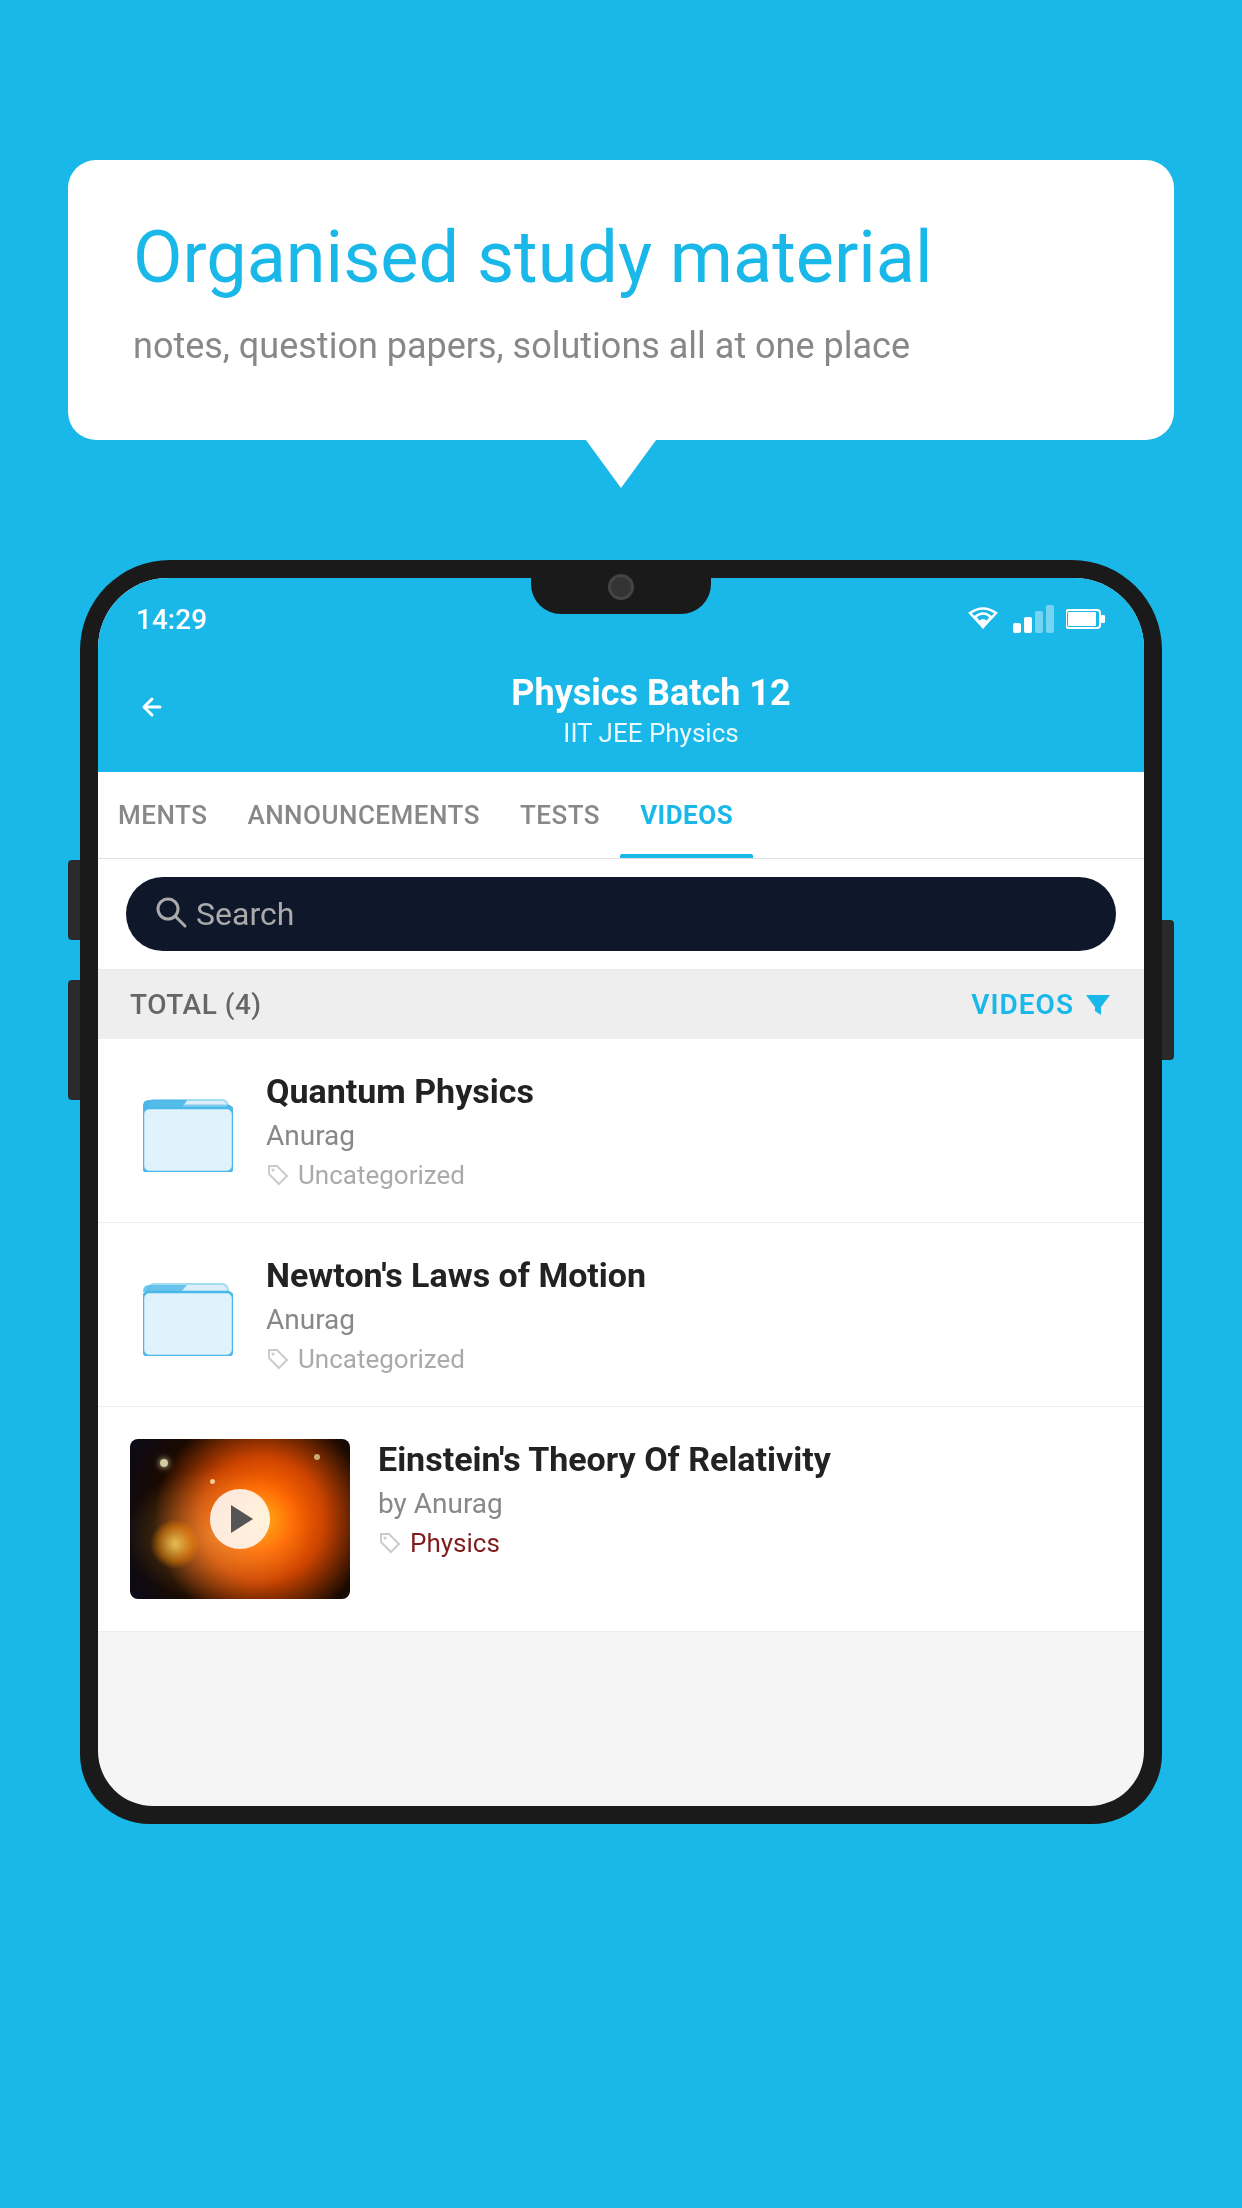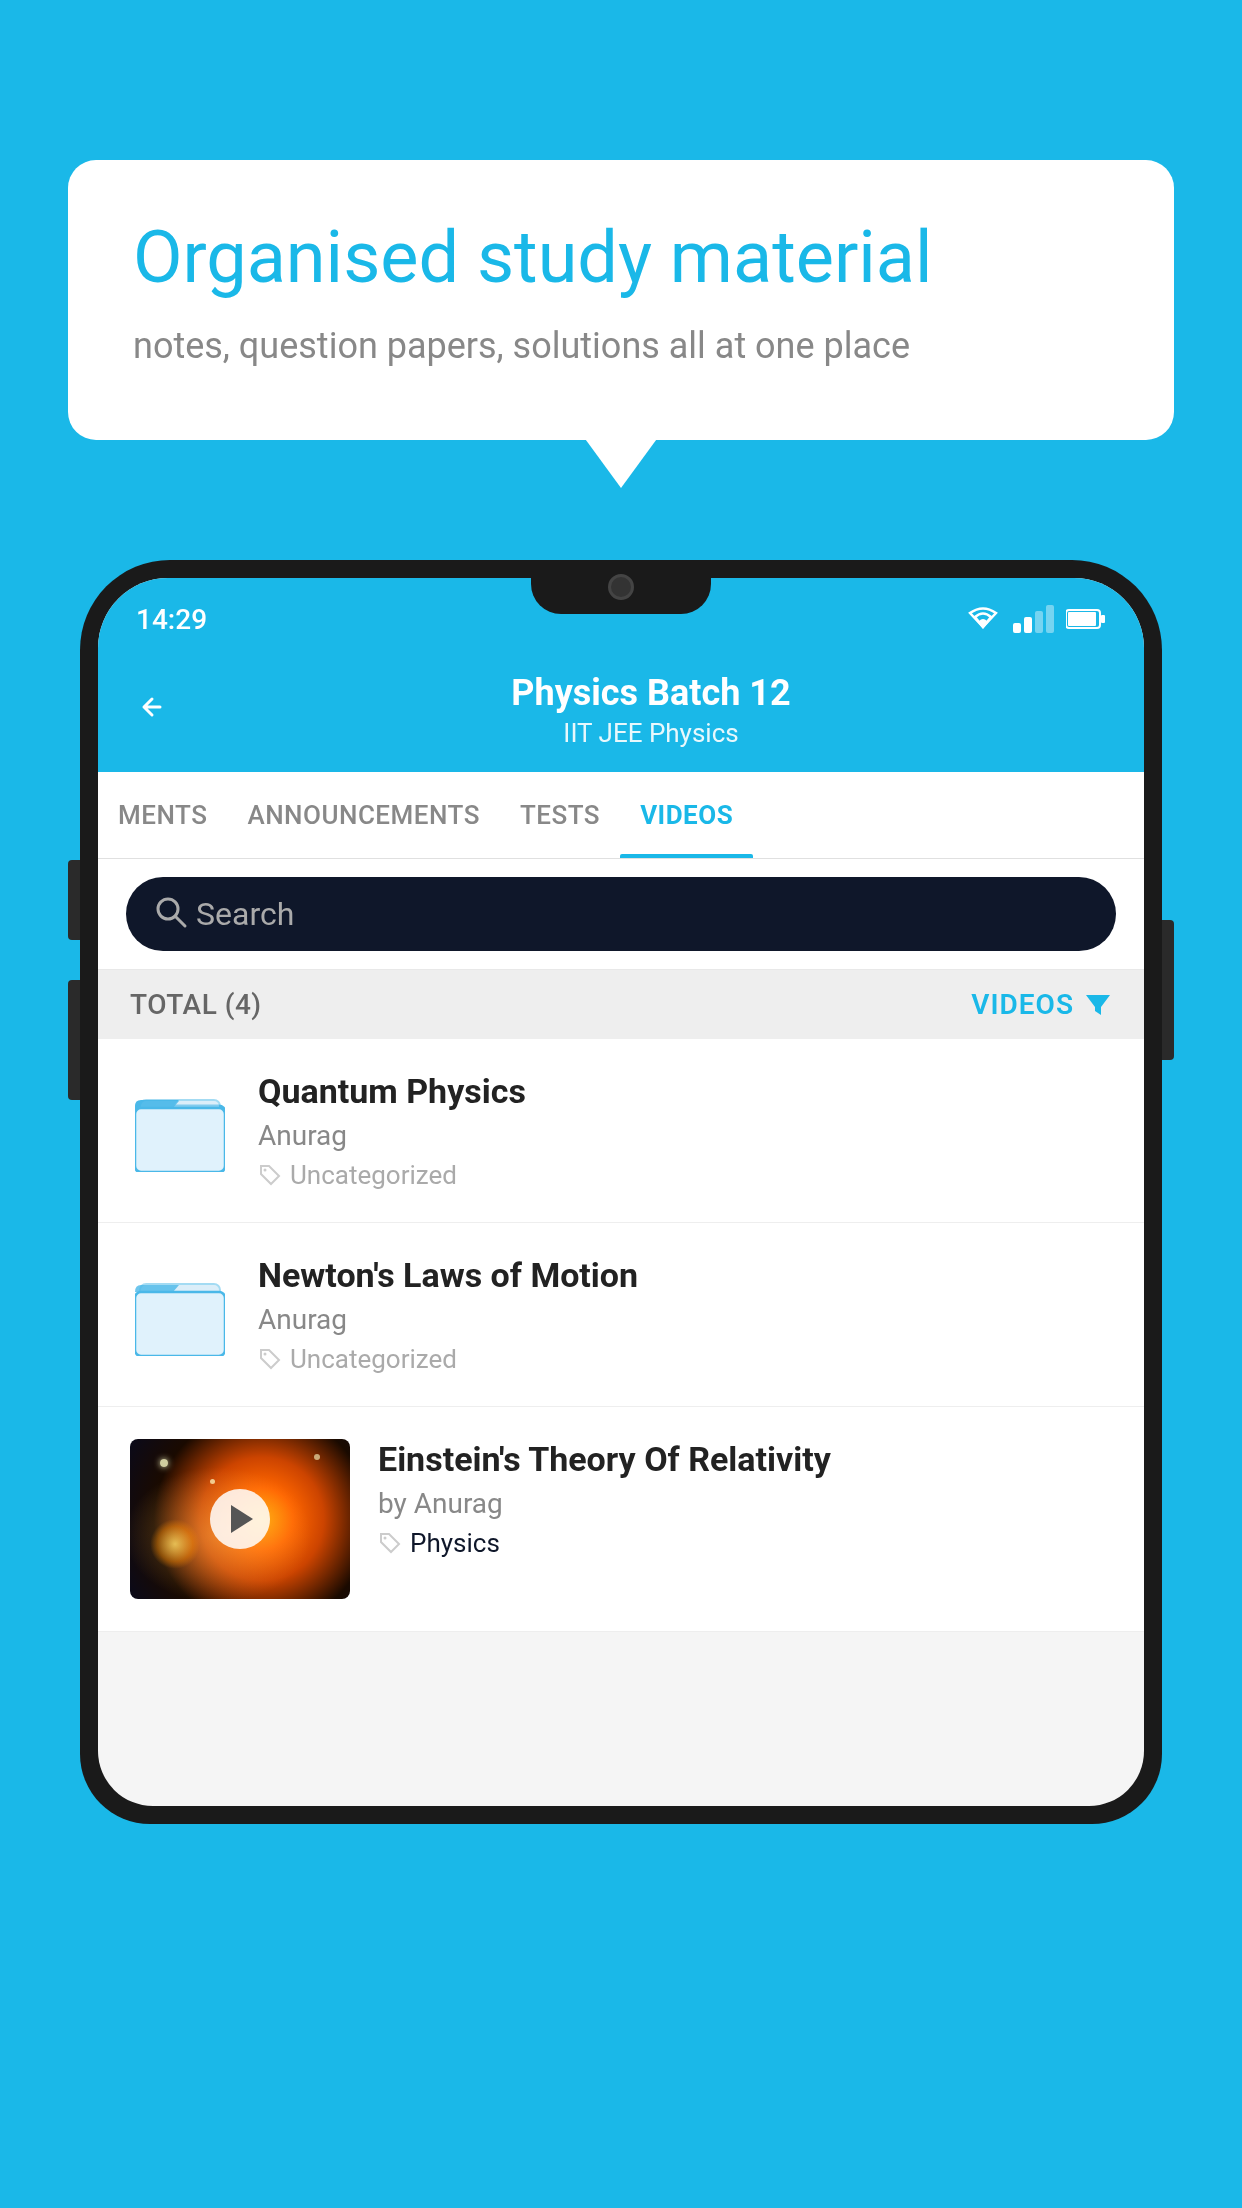--- a/index.html
+++ b/index.html
@@ -292,21 +292,21 @@
     }
 
     
     .video-list {
       background: white;
     }
 
     .video-item {
       display: flex;
       align-items: center;
-      padding: 32px 32px;
+      padding: 32px 40px;
       border-bottom: 1px solid #eeeeee;
       gap: 28px;
       cursor: pointer;
     }
 
     .video-thumb-folder {
       width: 100px;
       height: 100px;
       flex-shrink: 0;
       display: flex;
@@ -403,21 +403,21 @@
       font-size: 28px;
       color: #888;
       margin-bottom: 8px;
     }
 
     .einstein-tag {
       display: flex;
       align-items: center;
       gap: 8px;
       font-size: 26px;
-      color: #0f172a;
+      color: #7f1d1d;
     }
   </style>
 </head>
 <body>
 
 <div style="position:absolute;inset:0;background:#1ab8e8;"></div>
 
 <div class="speech-bubble-container">
   <div class="speech-bubble">
     <div class="bubble-title">Organised study material</div>

